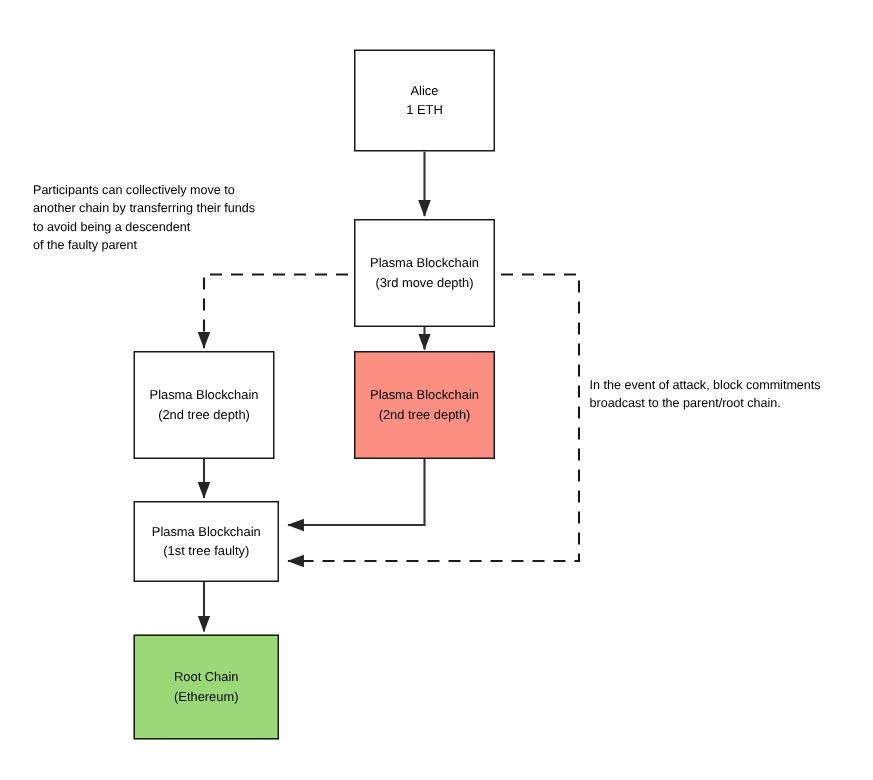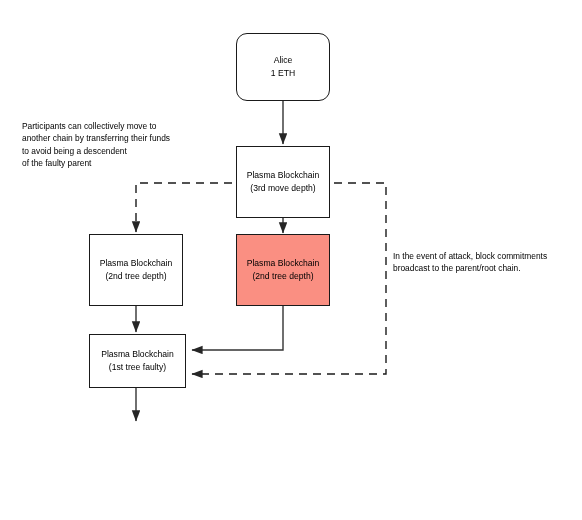--- a/index.html
+++ b/index.html
@@ -74,21 +74,21 @@
 
     <path d="M334,183 L386,183 L386,374 L192,374" stroke="#1a1a1a" stroke-width="1.4" fill="none" stroke-dasharray="8,6" marker-end="url(#arrow)"></path>
 
     <path d="M136,306 L136,332" stroke="#333333" stroke-width="1.4" fill="none" marker-end="url(#arrow)"></path>
 
     <path d="M283,306 L283,350 L192,350" stroke="#333333" stroke-width="1.4" fill="none" marker-end="url(#arrow)"></path>
 
     <path d="M136,388 L136,421" stroke="#333333" stroke-width="1.4" fill="none" marker-end="url(#arrow)"></path>
   </svg>
 
-  <div class="node" style="left:236px; top:33px; width:94px; height:68px; background:#ffffff;border-radius:11px;">
+  <div class="node" style="left:236px; top:33px; width:94px; height:68px; background:#ffffff;">
     <span class="ln">Alice</span>
     <span class="ln">1 ETH</span>
   </div>
 
   <div class="node" style="left:236px; top:146px; width:94px; height:72px; background:#ffffff;">
     <span class="ln">Plasma Blockchain</span>
     <span class="ln">(3rd move depth)</span>
   </div>
 
   <div class="node" style="left:89px; top:234px; width:94px; height:72px; background:#ffffff;">
@@ -99,20 +99,24 @@
   <div class="node" style="left:236px; top:234px; width:94px; height:72px; background:#fa8f82;">
     <span class="ln">Plasma Blockchain</span>
     <span class="ln">(2nd tree depth)</span>
   </div>
 
   <div class="node" style="left:89px; top:334px; width:97px; height:54px; background:#ffffff;">
     <span class="ln">Plasma Blockchain</span>
     <span class="ln">(1st tree faulty)</span>
   </div>
 
+  <div class="node" style="left:89px; top:423px; width:97px; height:70px; background:#9bd977;">
+    <span class="ln">Root Chain</span>
+    <span class="ln">(Ethereum)</span>
+  </div>
 
   <div class="note" style="left:393px; top:250px; width:180px;">In the event of attack, block commitments
 broadcast to the parent/root chain.</div>
 
   <div class="note" style="left:22px; top:120px; width:200px;">Participants can collectively move to
 another chain by transferring their funds
 to avoid being a descendent
 of the faulty parent</div>
 
 </div>

